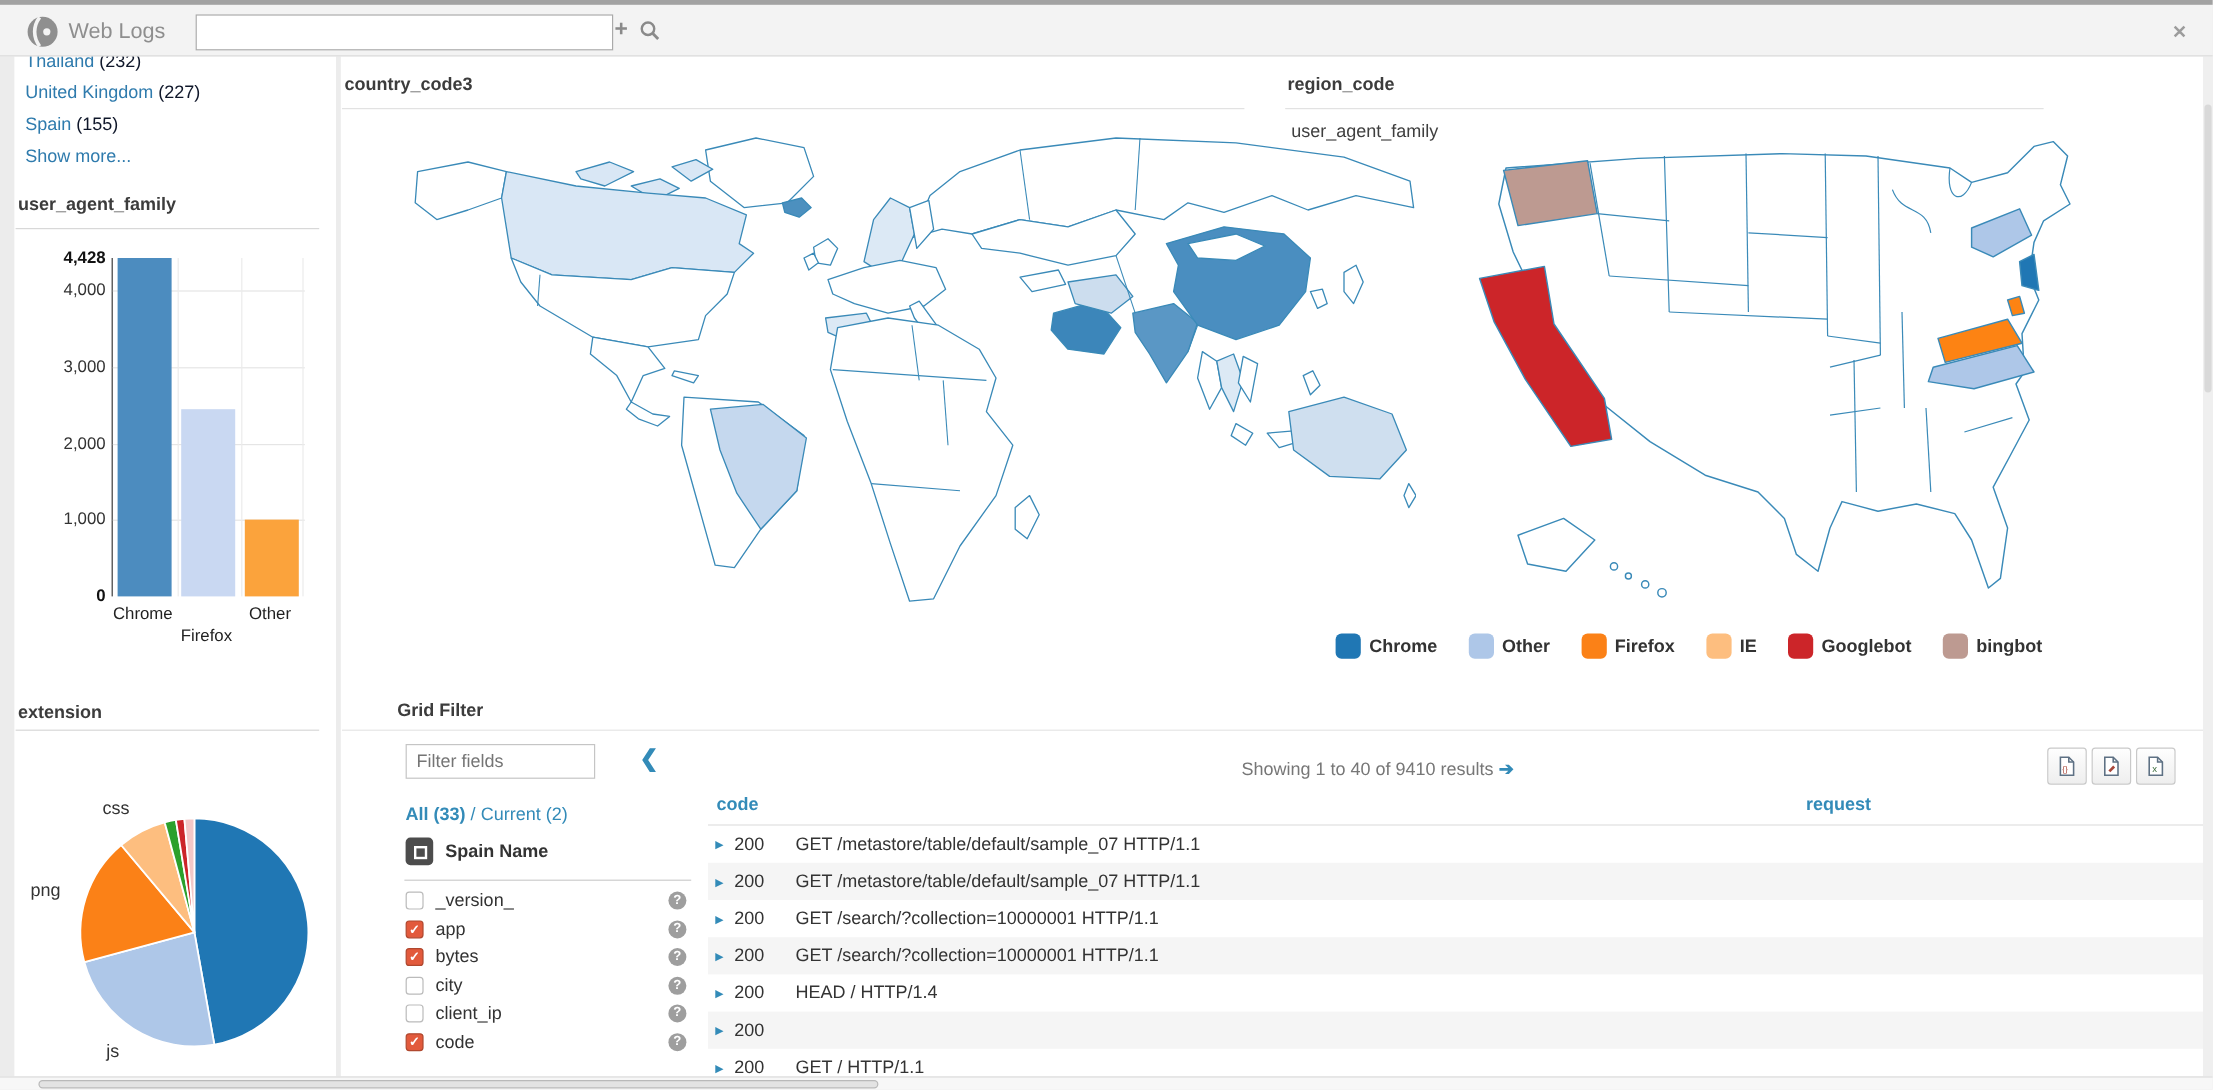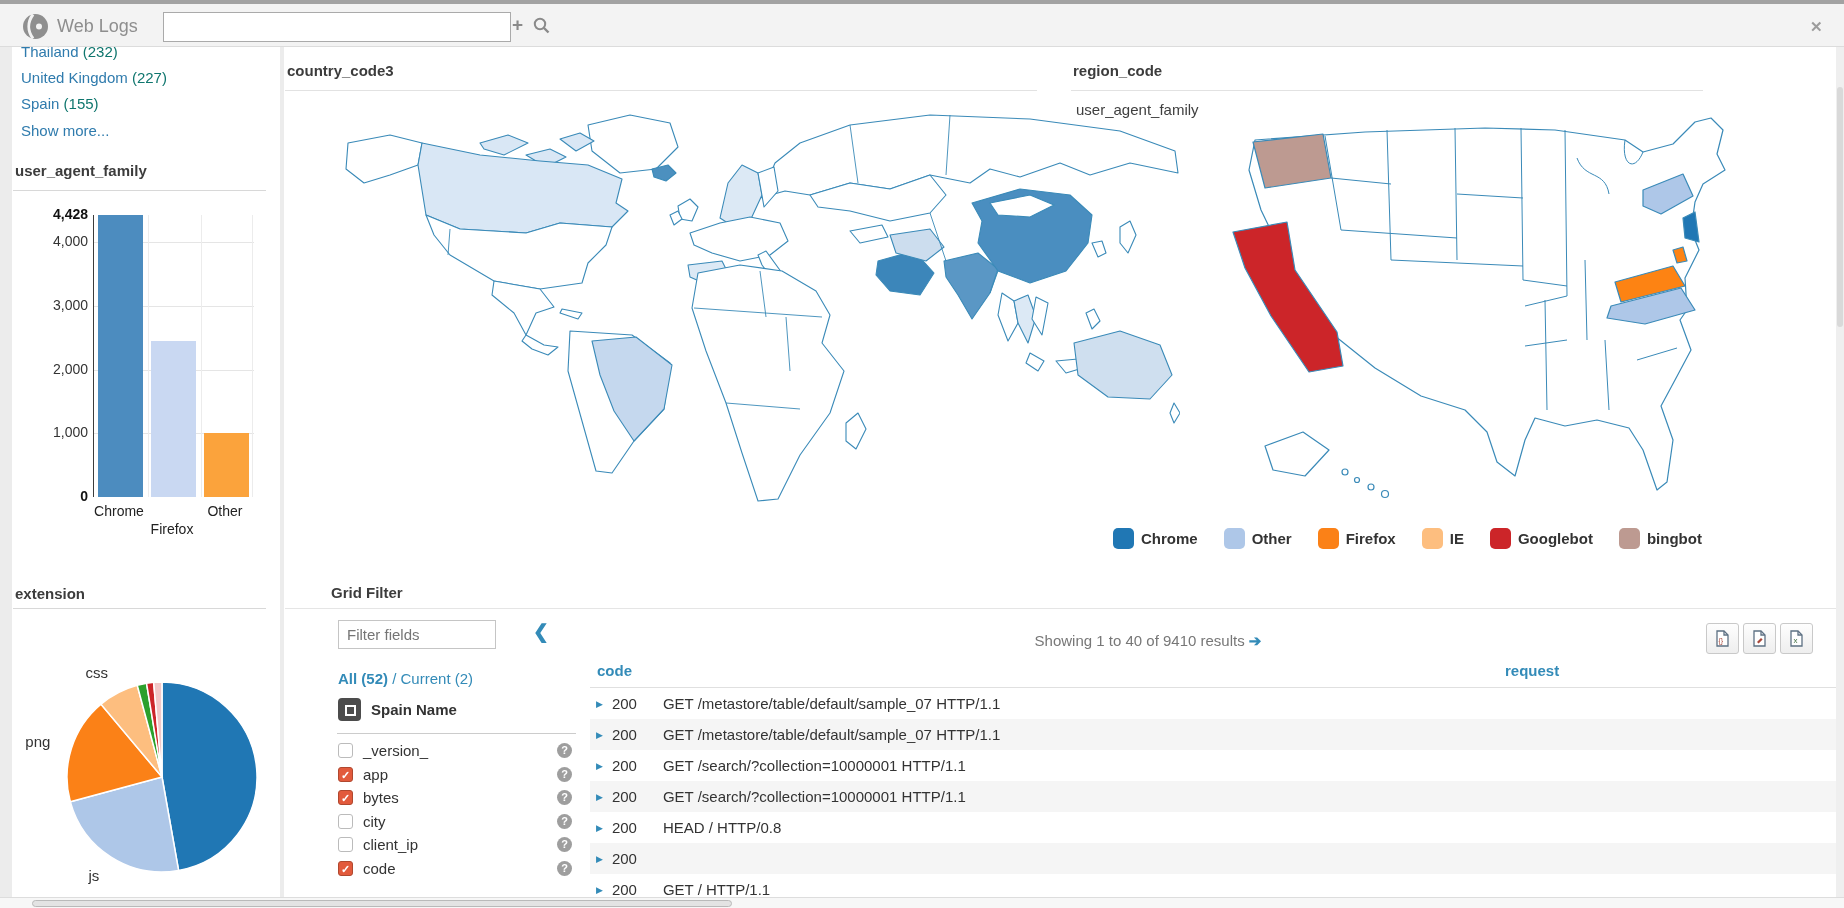--- a/index.html
+++ b/index.html
@@ -16,21 +16,21 @@
   #app-title{left:57px;top:12px;font-size:18px;color:#8e8e8e}
   #search-input{left:163px;top:8px;width:330px;height:28px;border:1px solid #aaa;background:#fff;
                 font-size:15px;padding:0 8px;outline:none}
   #plus-icon{left:512px;top:10px;font-size:19px;font-weight:bold;color:#8a8a8a;cursor:pointer}
   #magnifier{left:532px;top:12px;cursor:pointer}
   #close-icon{left:1810px;top:14px;font-size:15px;font-weight:bold;color:#9c9c9c;cursor:pointer}
   
   #facet-list{left:21px;top:42px;width:240px}
   .facet-row{height:26px;line-height:20px}
   .facet-link{color:#2f7bad;cursor:pointer}
-  .facet-count{color:#0f766e}
+  .facet-count{color:#0f172a}
   #show-more{left:21px;top:122px;color:#2f7bad;cursor:pointer}
   .section-title{font-weight:bold;color:#3c3c3c}
   #bar-title{left:15px;top:162px}
   .hrline{height:1px;background:#d8d8d8}
   #hr-side1{left:13px;top:190px;width:253px}
   #pie-title{left:15px;top:585px}
   #hr-side2{left:13px;top:608px;width:253px}
   
   #bar-ticks{left:8px;top:215px;width:80px;height:282px}
   .btick{position:absolute;right:0;font-size:14px;color:#333}
@@ -278,21 +278,21 @@
       <span class="legend-swatch" style="background: rgb(189, 154, 145);"></span>
       <span class="legend-label">bingbot</span>
     </div>
   </div>
 
 <div class="abs section-title" id="grid-title">Grid Filter</div>
 <div class="abs hrline" id="hr-grid"></div>
 <input class="abs" id="filter-input" placeholder="Filter fields" style="">
 <div class="abs" id="collapse-chevron">❮</div>
 <div class="abs" id="field-filters">
-  <span class="bluelink" id="all-link">All (52)</span><span class="bluelink"> / </span><span class="bluelink">Current (2)</span>
+  <span class="bluelink" id="all-link">All (33)</span><span class="bluelink"> / </span><span class="bluelink">Current (2)</span>
 </div>
 <div class="abs" id="fieldname-header">
   <div id="fieldname-box">
       <span></span>
     </div>
   <span id="fieldname-label">Spain Name</span>
 </div>
 <div class="abs hrline" id="hr-fields"></div>
 <div class="abs" id="field-list">
     <div class="field-row">
@@ -372,21 +372,21 @@
       <span class="treq">GET /search/?collection=10000001 HTTP/1.1</span>
     </div>
     <div class="trow stripe">
       <span class="texpand">▶</span>
       <span class="tcode">200</span>
       <span class="treq">GET /search/?collection=10000001 HTTP/1.1</span>
     </div>
     <div class="trow">
       <span class="texpand">▶</span>
       <span class="tcode">200</span>
-      <span class="treq">HEAD / HTTP/0.8</span>
+      <span class="treq">HEAD / HTTP/1.4</span>
     </div>
     <div class="trow stripe">
       <span class="texpand">▶</span>
       <span class="tcode">200</span>
     </div>
     <div class="trow">
       <span class="texpand">▶</span>
       <span class="tcode">200</span>
       <span class="treq">GET / HTTP/1.1</span>
     </div>

